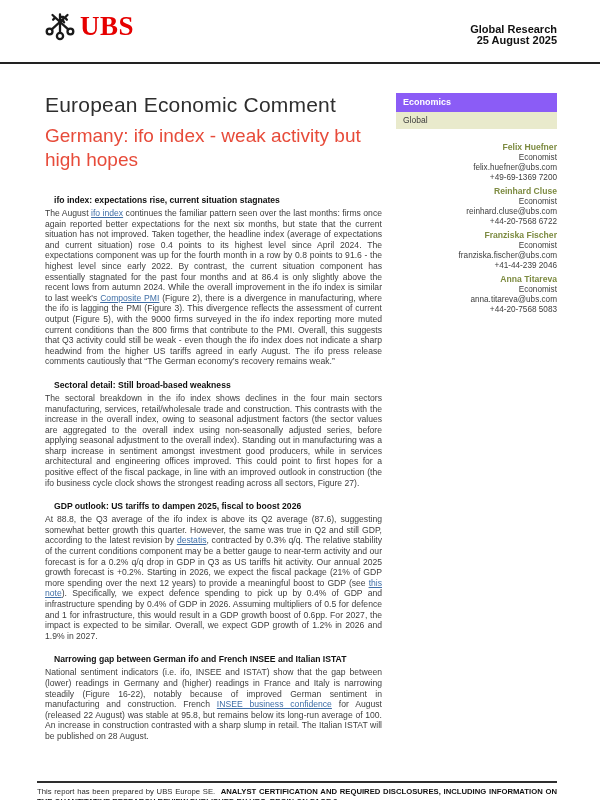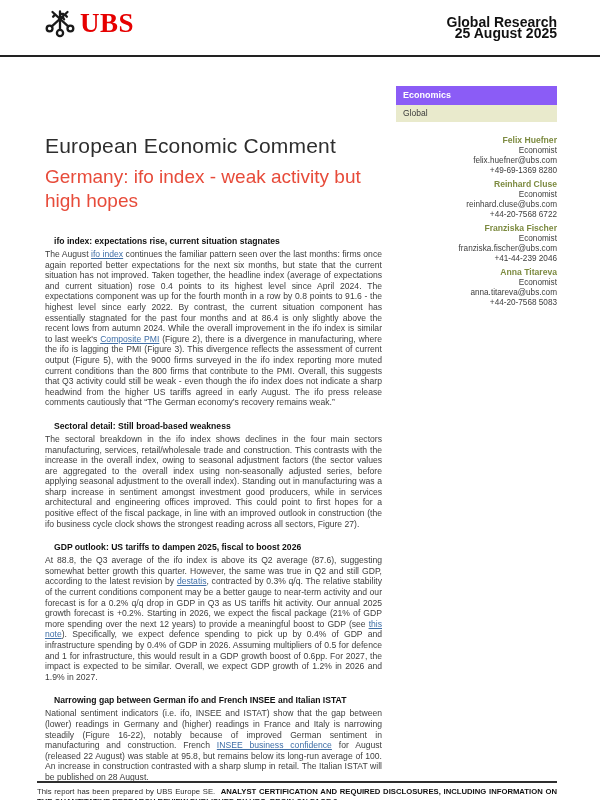--- a/index.html
+++ b/index.html
@@ -4,25 +4,25 @@
 <style>
   html,body{margin:0;padding:0;background:#888;}
   .page{
     position:relative;width:600px;height:800px;margin:0 auto;background:#fff;
     font-family:"Liberation Sans",sans-serif;color:#3d3d3d;overflow:hidden;
   }
   
   .header{display:flex;justify-content:space-between;align-items:center;padding:7px 43px 0 45px;}
   .logo{display:flex;align-items:center;gap:5px;}
   .wordmark{font-family:"Liberation Serif",serif;font-weight:bold;color:#e60000;font-size:27px;line-height:30px;letter-spacing:.5px;}
-  .date-block{text-align:right;font-size:14px;font-weight:bold;color:#111;line-height:10.5px;margin-top:10px;}
+  .date-block{text-align:right;font-size:11px;font-weight:bold;color:#111;line-height:10.5px;margin-top:17px;}
   .top-rule{border:none;border-top:2px solid #222;margin:17px 0 0 0;}
   
   .content{display:flex;gap:14px;padding:29px 43px 0 45px;}
-  .main{flex:1;min-width:0;margin-top:48px;}
+  .main{flex:1;min-width:0;}
   .side{width:161px;flex:none;}
   
   .doc-title{font-size:21px;font-weight:400;color:#2e2e2e;margin:0 0 7px 0;letter-spacing:.2px;}
   .doc-subtitle{font-size:19px;font-weight:400;color:#e74b3a;line-height:23.5px;margin:0 0 24px 0;}
   .sec-h{font-size:8.6px;font-weight:bold;color:#111;margin:13px 0 3px 0;padding-left:9px;}
   .para{font-size:8.6px;line-height:10.6px;text-align:justify;color:#3d3d3d;margin:0;}
   .link{color:#3f6ea6;text-decoration:underline;cursor:pointer;}
   
   .econ-bar{background:#8b5cf6;color:#fff;font-weight:bold;font-size:9px;padding:4px 7px 5px 7px;}
   .global-bar{background:#e9eacc;color:#3a3a3a;font-size:8.5px;padding:3px 7px 4px 7px;margin-top:0;}
@@ -81,21 +81,21 @@
     </div>
 
     <div class="side">
       <div class="econ-bar">Economics</div>
       <div class="global-bar">Global</div>
       <div class="analysts" id="analysts">
           <div class="analyst-card">
             <div class="analyst-name">Felix Huefner</div>
             <div class="analyst-line">Economist</div>
             <div class="analyst-line">felix.huefner@ubs.com</div>
-            <div class="analyst-line">+49-69-1369 8280</div>
+            <div class="analyst-line">+49-69-1369 7200</div>
           </div>
           <div class="analyst-card">
             <div class="analyst-name">Reinhard Cluse</div>
             <div class="analyst-line">Economist</div>
             <div class="analyst-line">reinhard.cluse@ubs.com</div>
             <div class="analyst-line">+44-20-7568 6722</div>
           </div>
           <div class="analyst-card">
             <div class="analyst-name">Franziska Fischer</div>
             <div class="analyst-line">Economist</div>

